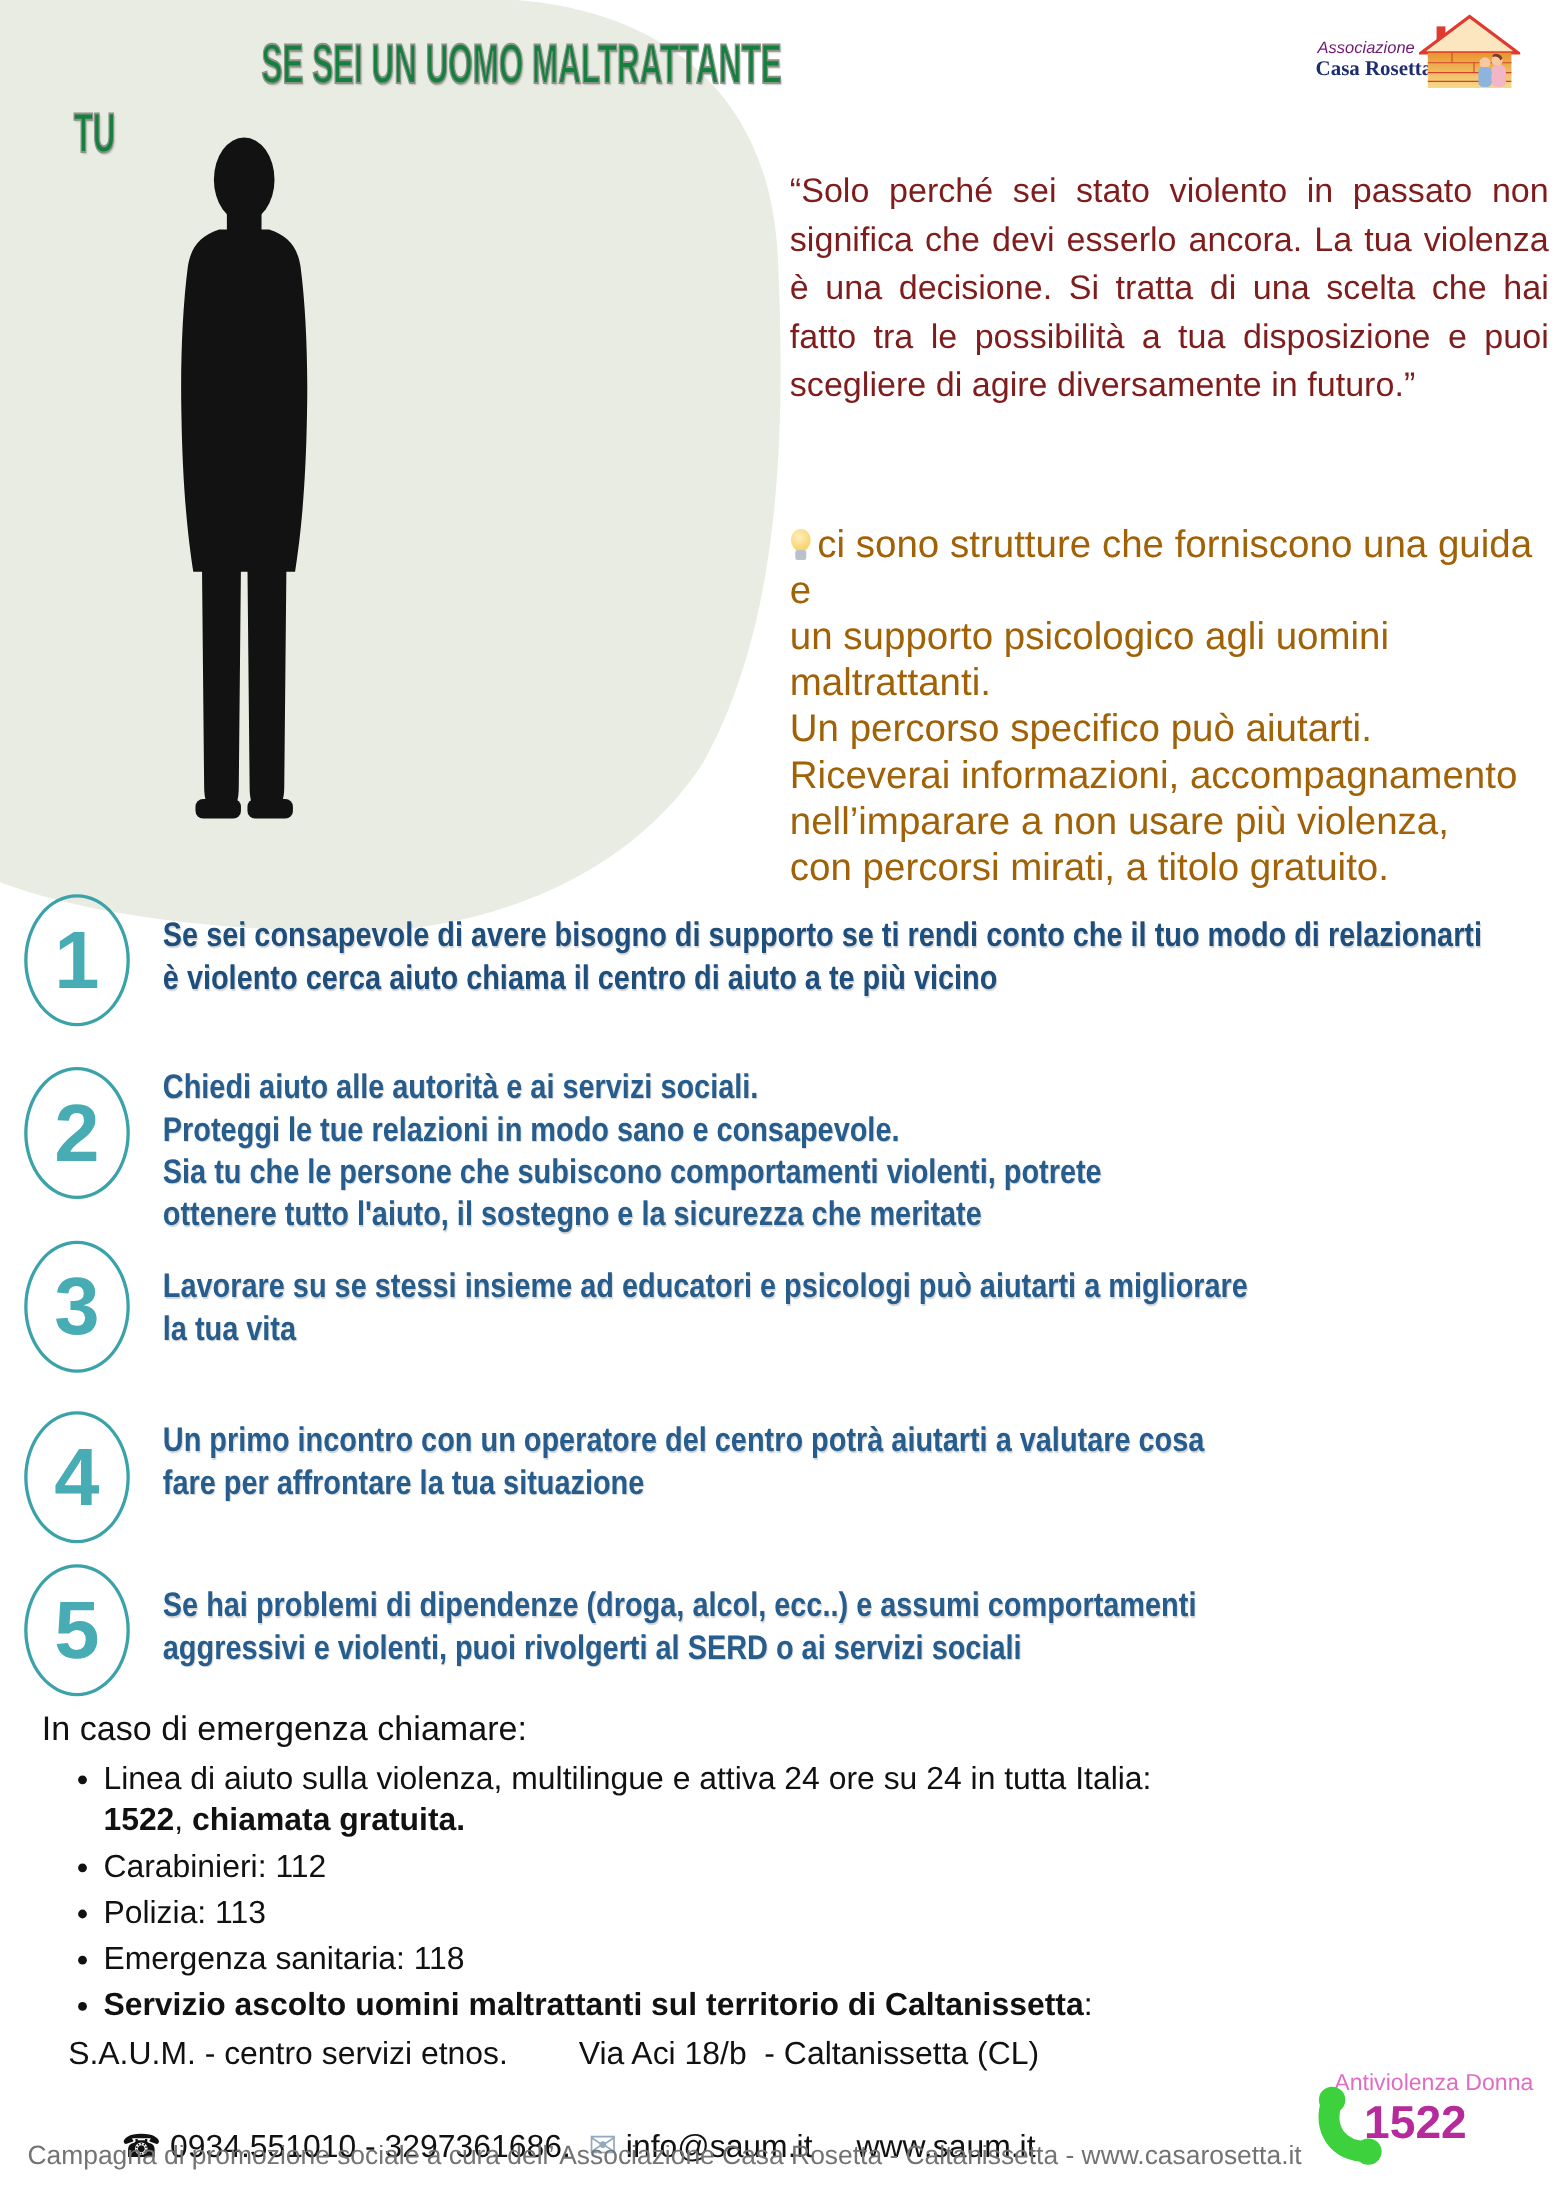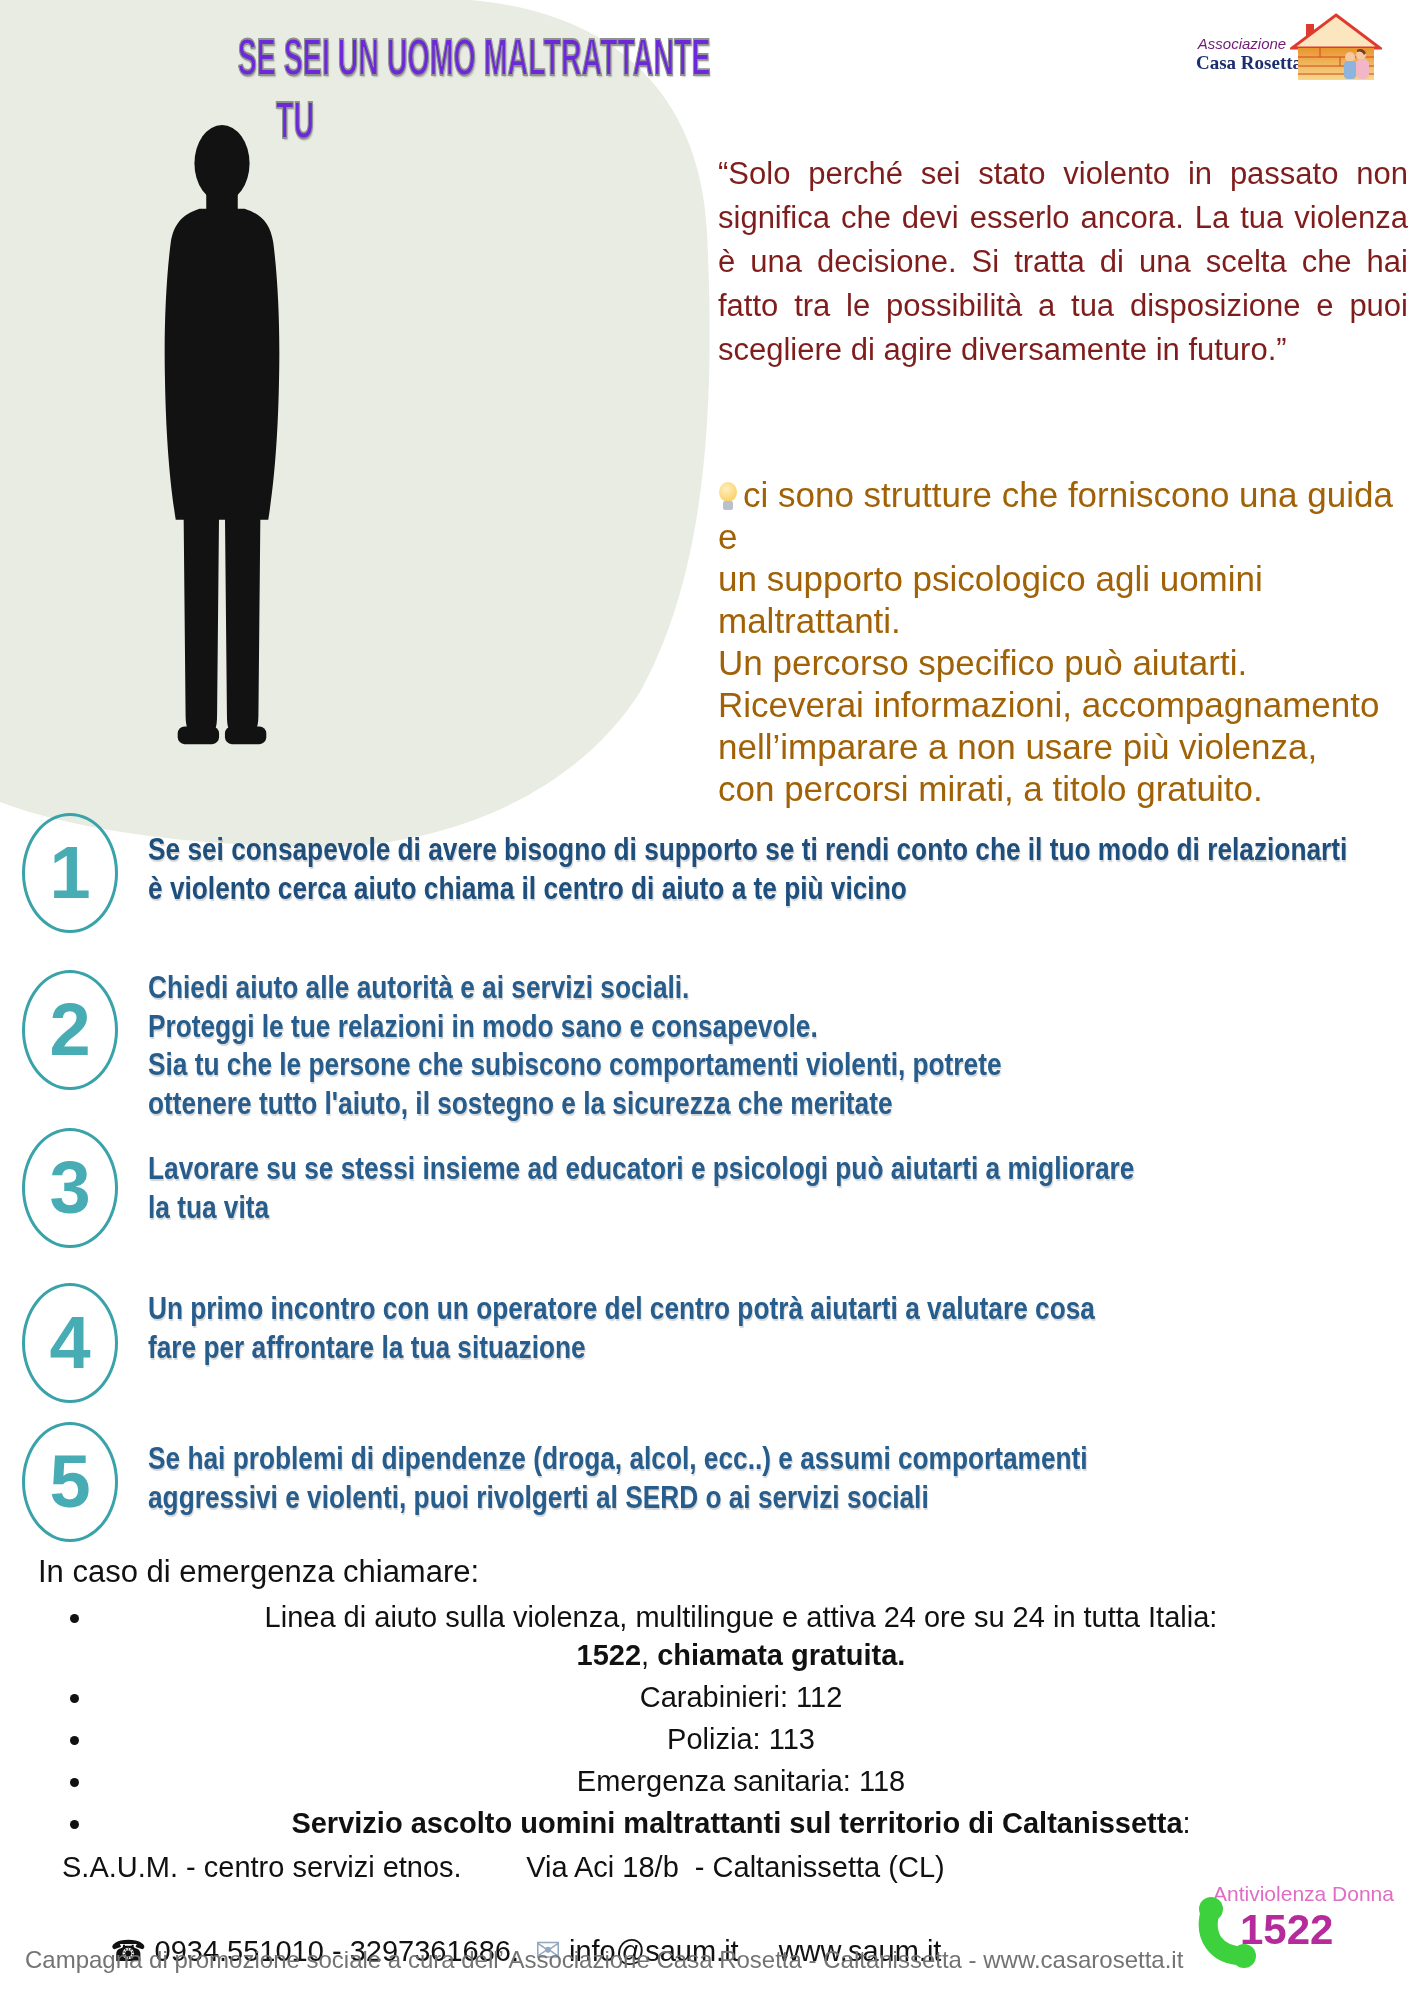--- a/index.html
+++ b/index.html
@@ -3,22 +3,22 @@
 <meta charset="utf-8">
 <style>
   html,body{margin:0;padding:0;background:#ffffff;}
   .page{position:relative;width:1414px;height:2000px;background:#ffffff;overflow:hidden;
         font-family:"Liberation Sans",sans-serif;color:#222;}
 
   
   .blob{position:absolute;left:0;top:0;width:760px;height:880px;}
 
   
-  .title{position:absolute;left:52px;top:26px;width:486px;text-align:center;
-         font-weight:bold;font-size:51px;line-height:63px;color:#6d28d9;
+  .title{position:absolute;left:52px;top:26px;width:486px;text-align:left;
+         font-weight:bold;font-size:51px;line-height:63px;color:#15803d;
          -webkit-text-stroke:1.8px #8b938a;
          text-shadow:2px 2px 2px rgba(80,85,80,0.30);}
   .t-inner{display:inline-block;transform:scaleX(0.56);white-space:nowrap;}
 
   
   .logo{position:absolute;left:1196px;top:10px;width:188px;height:74px;}
   .logo-text{position:absolute;left:0;top:26px;width:92px;text-align:center;}
   .logo-small{font-style:italic;color:#701a75;font-size:15px;line-height:16px;}
   .logo-name{font-family:"Liberation Serif",serif;font-weight:bold;color:#1c2e6e;
              font-size:19px;line-height:21px;white-space:nowrap;}
@@ -49,21 +49,21 @@
 
   .step-text{position:absolute;left:148px;width:1468px;transform:scaleX(0.847);
              transform-origin:left top;font-weight:bold;font-size:31px;line-height:38.5px;
              white-space:pre-line;text-align:justify;color:#265d8c;
              text-shadow:1px 1.5px 1px rgba(60,60,60,0.22);}
   #t1{top:831px;color:#1d4e7c;} #t2{top:969px;} #t3{top:1150px;} #t4{top:1290px;} #t5{top:1440px;}
 
   
   .emergency{position:absolute;left:38px;top:1552px;width:1350px;color:#111;}
   .em-heading{font-size:31px;font-weight:normal;line-height:40px;margin:0 0 6px 0;}
-  .em-list{margin:0;padding:0 0 0 56px;font-size:29px;line-height:38px;list-style:disc;text-align:center;}
+  .em-list{margin:0;padding:0 0 0 56px;font-size:29px;line-height:38px;list-style:disc;}
   .em-list li{margin-bottom:4px;}
   .addr{margin-left:24px;font-size:29px;line-height:42px;white-space:pre-wrap;}
   .mail-icon{color:#93a9c0;margin:0 8px 0 16px;font-size:31px;}
   .web{margin-left:40px;}
 
   
   .campaign{position:absolute;left:25px;top:1946px;font-size:24px;color:#737373;}
   .antiv-label{position:absolute;left:1213px;top:1882px;font-size:21px;color:#e06cc4;}
   .antiv-num{position:absolute;left:1240px;top:1906px;font-size:42px;font-weight:bold;color:#b52b9b;}
   .phone-svg{position:absolute;left:1194px;top:1896px;width:66px;height:74px;}

